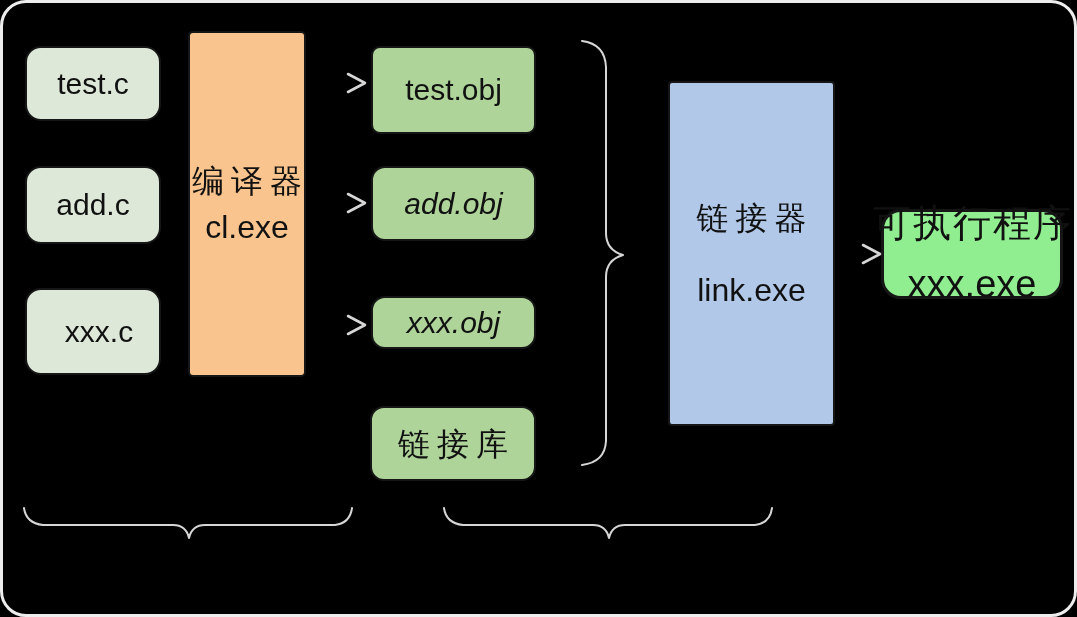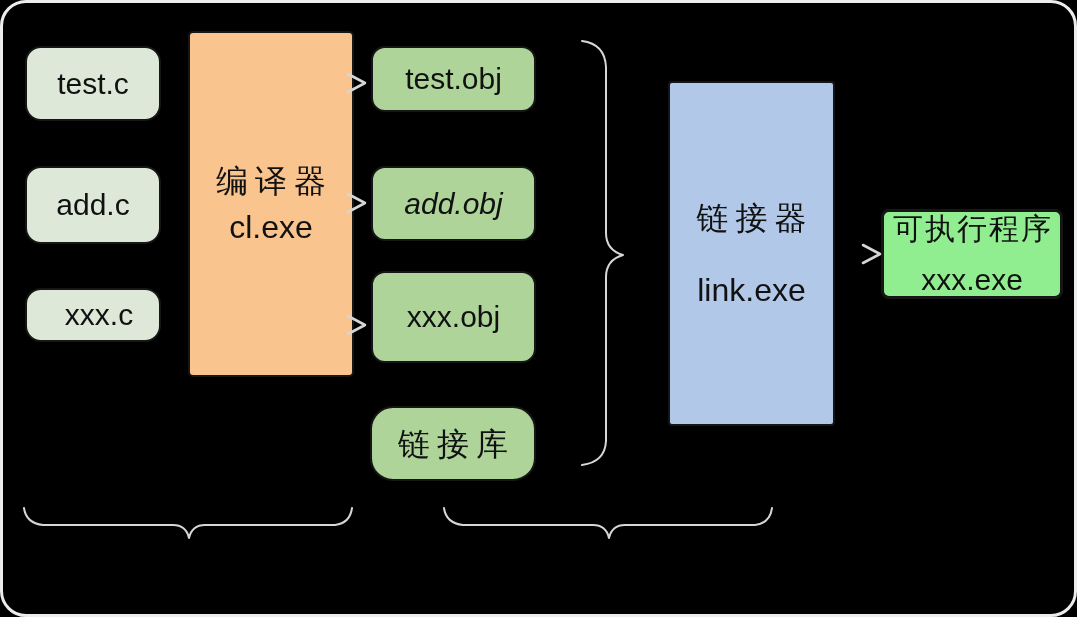--- a/index.html
+++ b/index.html
@@ -51,22 +51,22 @@
   }
   .linker-box {
     background: var(--linker-fill);
     border-radius: 4px;
     font-size: 32px;
     gap: 6px;
   }
   .exec-box {
     background: var(--executable-fill);
     border: 3.5px solid var(--box-border);
-    border-radius: 8px;
-    font-size: 30px;
+    border-radius: 20px;
+    font-size: 38px;
     gap: 14px;
   }
   .exec-box .cn { letter-spacing: 2px; text-indent: 2px; }
   .overlay {
     position: absolute;
     left: 0; top: 0;
     width: 1077px;
     height: 617px;
     pointer-events: none;
   }
@@ -89,40 +89,40 @@
 <body>
 
 <div class="canvas">
 
   <div class="box src-box" style="left:22px; top:43px; width:136px; height:75px;">
     <span class="line">test.c</span>
   </div>
   <div class="box src-box" style="left:22px; top:163px; width:136px; height:78px;">
     <span class="line">add.c</span>
   </div>
-  <div class="box src-box" style="left:22px; top:285px; width:136px; height:54px;padding-left:12px;">
+  <div class="box src-box" style="left:22px; top:285px; width:136px; height:87px;padding-left:12px;">
     <span class="line">xxx.c</span>
   </div>
 
-  <div class="box compiler-box" style="left:185px; top:28px; width:166px; height:346px;">
+  <div class="box compiler-box" style="left:185px; top:28px; width:118px; height:346px;">
     <span class="line cn">编译器</span>
     <span class="line">cl.exe</span>
   </div>
 
-  <div class="box obj-box" style="left:368px; top:43px; width:165px; height:66px;">
+  <div class="box obj-box" style="left:368px; top:43px; width:165px; height:88px;border-radius:9px;">
     <span class="line">test.obj</span>
   </div>
   <div class="box obj-box" style="left:368px; top:163px; width:165px; height:75px;font-style:italic;">
     <span class="line">add.obj</span>
   </div>
-  <div class="box obj-box" style="left:368px; top:268px; width:165px; height:92px;">
+  <div class="box obj-box" style="left:368px; top:293px; width:165px; height:53px;font-style:italic;">
     <span class="line">xxx.obj</span>
   </div>
 
-  <div class="box obj-box" style="left:367px; top:403px; width:166px; height:75px; font-size:32px;border-radius:23px;">
+  <div class="box obj-box" style="left:367px; top:403px; width:166px; height:75px; font-size:32px;">
     <span class="line cn">链接库</span>
   </div>
 
   <div class="box linker-box" style="left:665px; top:78px; width:167px; height:345px;gap:32px;">
     <span class="line cn">链接器</span>
     <span class="line">link.exe</span>
   </div>
 
   <div class="box exec-box" style="left:878px; top:206px; width:182px; height:90px;">
     <span class="line cn">可执行程序</span>

